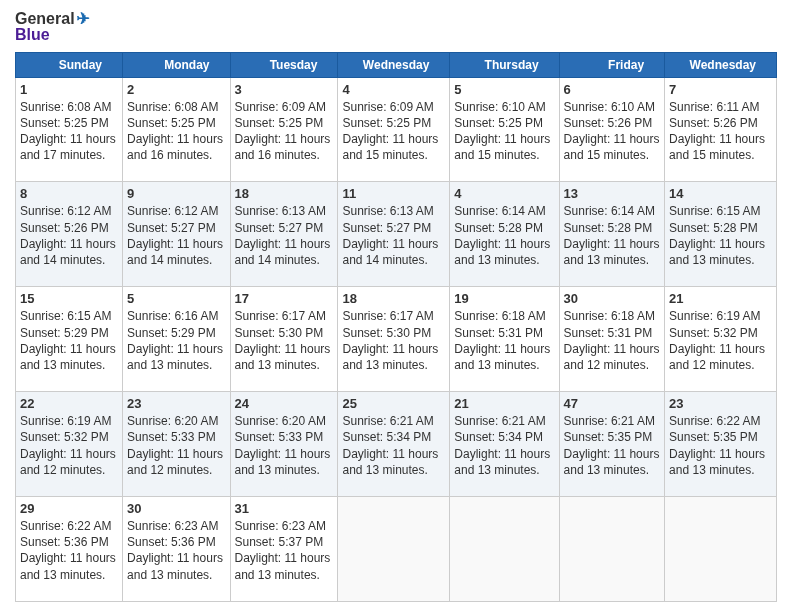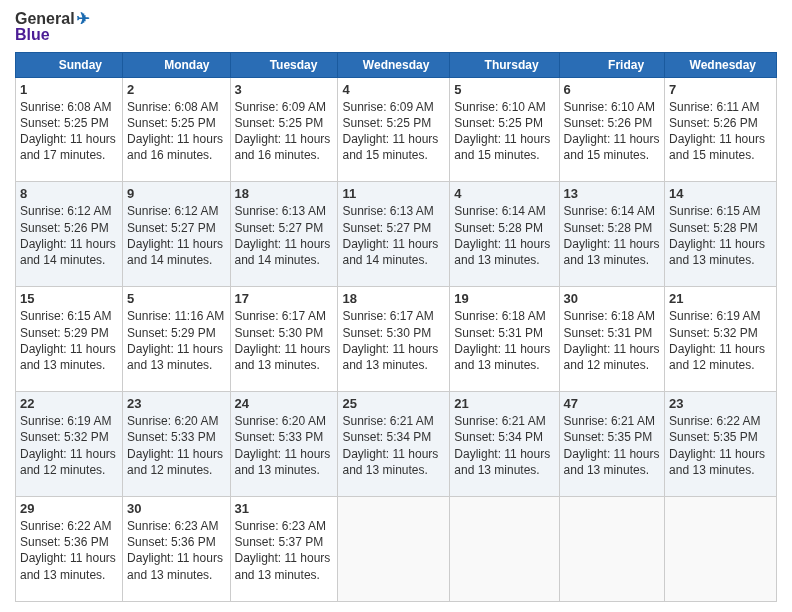--- a/index.html
+++ b/index.html
@@ -242,21 +242,21 @@
           <span class="day-num">15</span>
           <div class="day-info">
             <span>Sunrise: 6:15 AM</span><br>
             <span>Sunset: 5:29 PM</span><br>
             <span>Daylight: 11 hours and 13 minutes.</span>
           </div>
         </td>
           <td>
           <span class="day-num">5</span>
           <div class="day-info">
-            <span>Sunrise: 11:16 AM</span><br>
+            <span>Sunrise: 6:16 AM</span><br>
             <span>Sunset: 5:29 PM</span><br>
             <span>Daylight: 11 hours and 13 minutes.</span>
           </div>
         </td>
           <td>
           <span class="day-num">17</span>
           <div class="day-info">
             <span>Sunrise: 6:17 AM</span><br>
             <span>Sunset: 5:30 PM</span><br>
             <span>Daylight: 11 hours and 13 minutes.</span>

